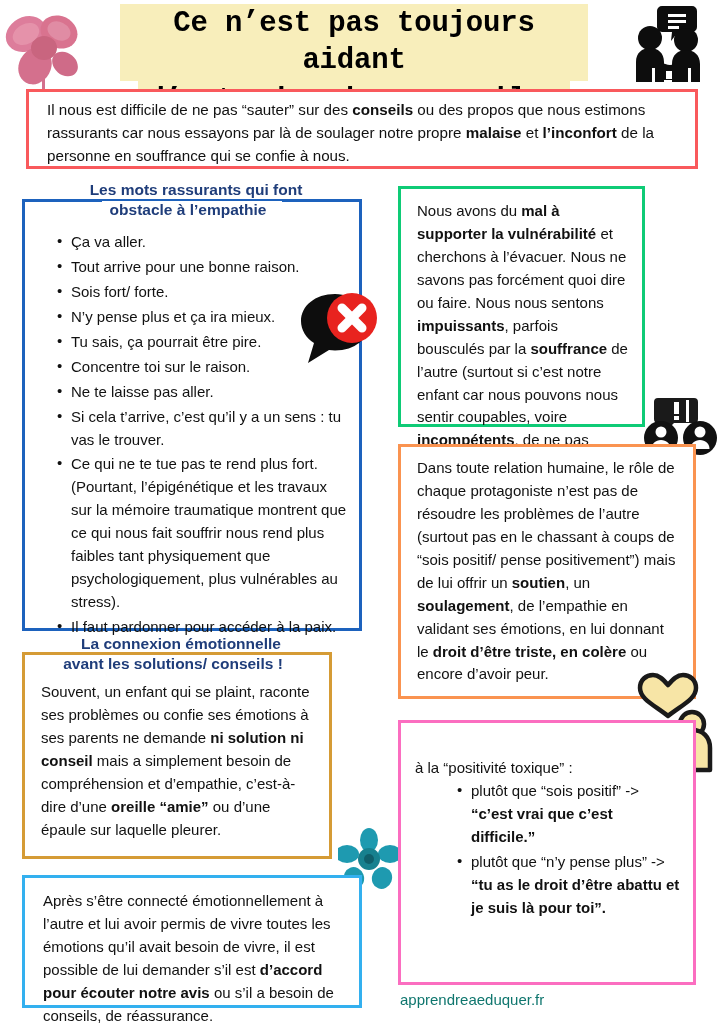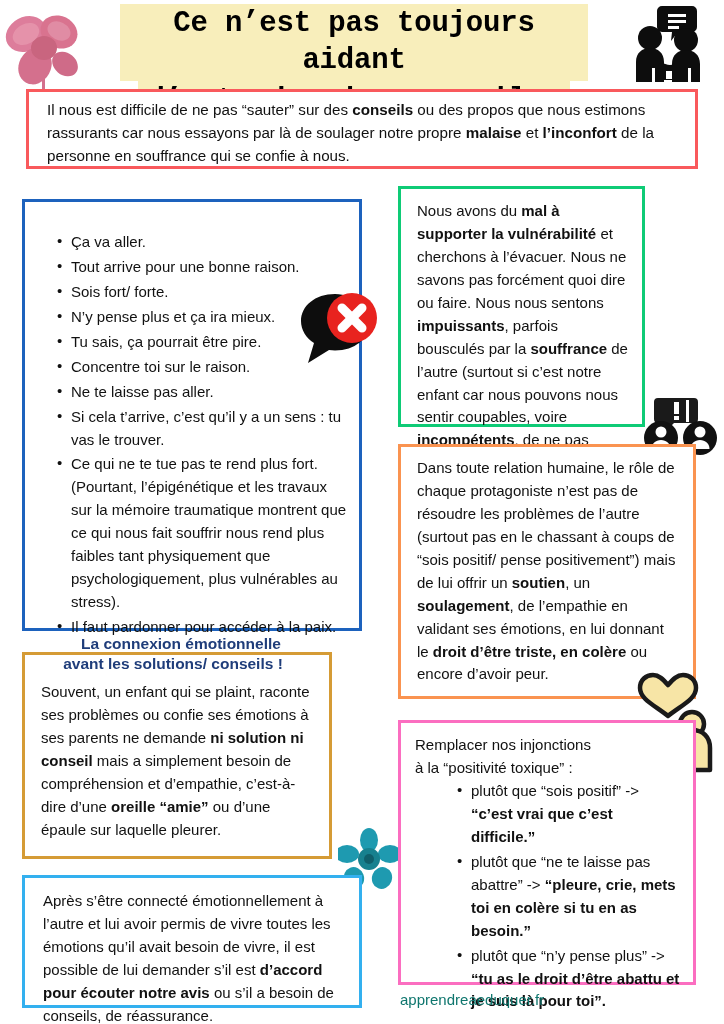--- a/index.html
+++ b/index.html
@@ -241,20 +241,26 @@
       <rect x="40" y="67" width="6" height="8" fill="#ffffff"></rect>
     </g>
   </svg>
 </div>
 
 <div class="intro-box">
   <p>Il nous est difficile de ne pas “sauter” sur des <b>conseils</b> ou des propos que nous estimons rassurants car nous essayons par là de soulager notre propre <b>malaise</b> et <b>l’inconfort</b> de la personne en souffrance qui se confie à nous.</p>
 </div>
 
 <div class="card card-mots">
+  <div class="card-head">
+    <span>
+      <span>Les mots rassurants qui font</span><br>
+      <span>obstacle à l’empathie</span>
+    </span>
+  </div>
   <div class="card-body">
     <ul class="tight">
         <li>Ça va aller.</li>
         <li>Tout arrive pour une bonne raison.</li>
         <li>Sois fort/ forte.</li>
         <li>N’y pense plus et ça ira mieux.</li>
         <li>Tu sais, ça pourrait être pire.</li>
         <li>Concentre toi sur le raison.</li>
         <li>Ne te laisse pas aller.</li>
         <li>Si cela t’arrive, c’est qu’il y a un sens : tu vas le trouver.</li>
@@ -327,23 +333,22 @@
     <circle cx="31" cy="31" r="5" fill="#0f5f6b"></circle>
   </g>
 </svg>
 
 <div class="card card-apres">
   <div class="card-body">Après s’être connecté émotionnellement à l’autre et lui avoir permis de vivre toutes les émotions qu’il avait besoin de vivre, il est possible de lui demander s’il est <b>d’accord pour écouter notre avis</b> ou s’il a besoin de conseils, de réassurance.</div>
 </div>
 
 <div class="card card-pink">
   <p class="lead">
-    <span>Remplacer nos injonctions</span><br>
+    <br>
     <span>à la “positivité toxique” :</span>
   </p>
   <ul class="tight">
       <li>plutôt que “sois positif” -&gt; <b>“c’est vrai que c’est difficile.”</b></li>
-      <li>plutôt que “ne te laisse pas abattre” -&gt; <b>“pleure, crie, mets toi en colère si tu en as besoin.”</b></li>
       <li>plutôt que “n’y pense plus” -&gt; <b>“tu as le droit d’être abattu et je suis là pour toi”.</b></li>
     </ul>
 </div>
 
 <div class="footer">apprendreaeduquer.fr</div>
 
 </body></html>

